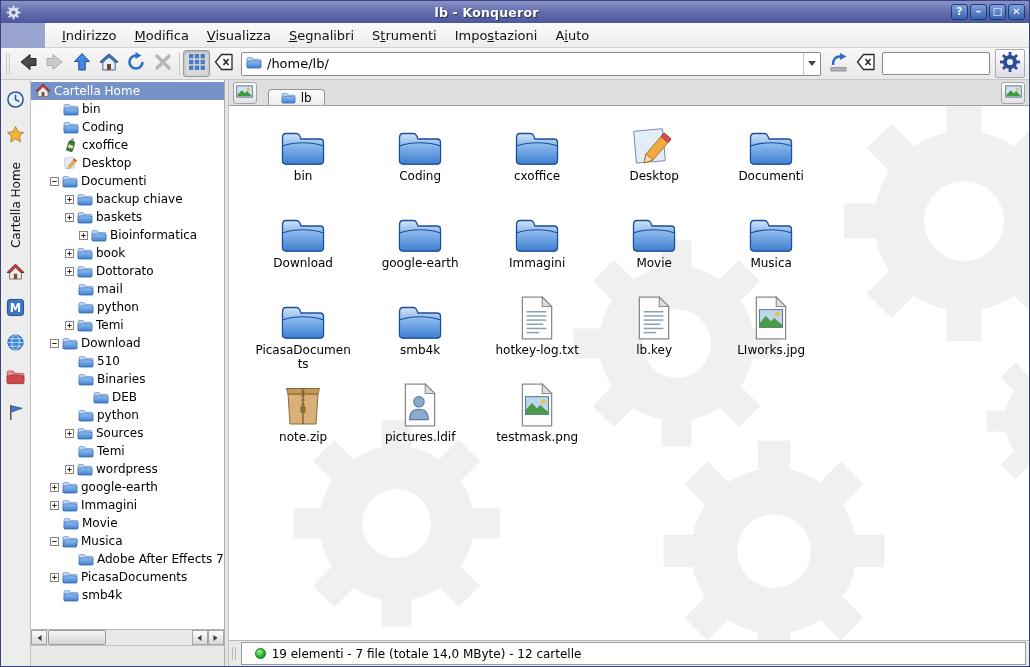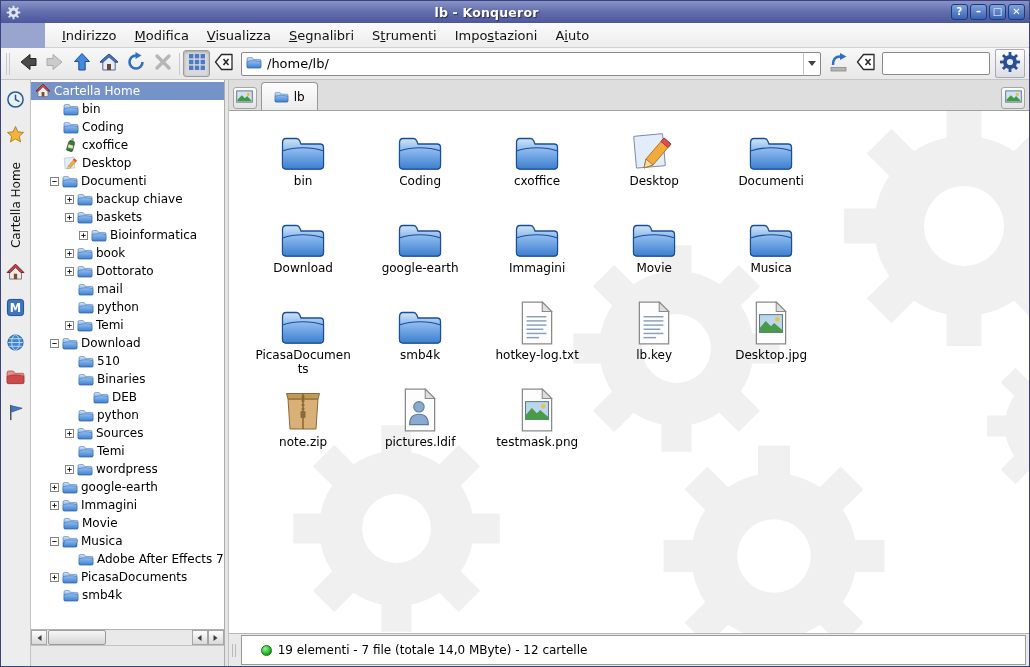--- a/index.html
+++ b/index.html
@@ -68,39 +68,39 @@
   .sb-track { flex:1; }
   .tree-filler { flex:0 0 21px; background:#e9e9e9; border-top:1px solid #c2c2c2; }
 
   .splitter { flex:0 0 4px; background:#e4e4e4; border-right:1px solid #c2c2c2; }
 
   .main { flex:1; display:flex; flex-direction:column; min-width:0; }
   .tabbar { flex:0 0 26px; background:#dedede; border-bottom:1px solid #a2a2a2;
             display:flex; align-items:flex-end; padding:2px 2px 0 2px; }
   .tab-corner { width:24px; height:22px; margin:0 2px 1px 2px; border:1px solid #a6a6a6; border-radius:3px;
                 background:linear-gradient(#fdfdfd,#e2e2e2); display:flex; align-items:center; justify-content:center; }
-  .tab { height:28px; display:flex; align-items:center; gap:5px; padding:0 12px;
+  .tab { height:16px; display:flex; align-items:center; gap:5px; padding:0 12px;
          background:linear-gradient(#fdfdfd,#ececec); border:1px solid #979797; border-bottom:none;
-         border-radius:4px 4px 0 0; font-size:12px; margin-left:2px; }
+         border-radius:4px 4px 0 0; font-size:12px; margin-left:9px; }
   .tab-spacer { flex:1; }
 
   .iconview { flex:1; background:#fff; position:relative; overflow:hidden; }
   .wm { position:absolute; pointer-events:none; }
   .grid { position:relative; display:flex; flex-wrap:wrap; width:712px; padding:14px 0 0 16px; }
   .cell { width:117px; min-height:84px; display:flex; flex-direction:column; align-items:center; margin-bottom:3px; }
   .cell .ic { height:47px; display:flex; align-items:flex-end; justify-content:center; }
   .cell .lbl { margin-top:3px; font-size:12px; text-align:center; max-width:97px;
                line-height:1.15; word-break:break-all; color:#000; }
 
   .statusbar { flex:0 0 21px; background:#e9e9e9; border-top:1px solid #b8b8b8;
                display:flex; align-items:center; padding:1px 3px; }
   .st-grip { width:6px; height:13px; margin-right:3px;
              background:repeating-linear-gradient(90deg,#b8b8b8 0 1px,transparent 1px 3px); }
-  .st-field { flex:1; height:30px; background:#fff; border:1px solid #9a9a9a;
-              display:flex; align-items:center; padding-left:17px; font-size:12px; }
+  .st-field { flex:1; height:23px; background:#fff; border:1px solid #9a9a9a;
+              display:flex; align-items:center; padding-left:11px; font-size:12px; }
   .led { width:11px; height:11px; border-radius:50%; margin:0 6px 0 2px; flex:0 0 auto;
          background:radial-gradient(circle at 35% 30%,#9af09a,#17a617 70%); border:1px solid #0b7a0b; }
 </style>
 </head>
 <body>
 
 <svg width="0" height="0" style="position:absolute">
   <defs>
     <linearGradient id="gFold" x1="0" y1="0" x2="0" y2="1">
       <stop offset="0" stop-color="#d2e4f8"></stop>
@@ -902,21 +902,21 @@
             <div class="cell">
               <div class="ic">
                 <svg width="38" height="46" viewBox="0 0 36 44">
                   <path d="M4 2 L23 2 L32 11 L32 42 L4 42 Z" fill="#fdfdfd" stroke="#8a8a8a" stroke-width="1.2"></path>
                   <path d="M23 2 L23 11 L32 11 Z" fill="#dedede" stroke="#8a8a8a"></path>
                   <rect x="7" y="14" width="22" height="17" fill="#bcd6ec" stroke="#5a7a9a"></rect>
                   <path d="M7 27 L13 20 L18 25 L21 22 L29 29 L29 31 L7 31 Z" fill="#4a9a4a"></path>
                   <circle cx="24" cy="18.5" r="2.2" fill="#f0c040"></circle>
                 </svg>
               </div>
-              <div class="lbl">Desktop.jpg</div>
+              <div class="lbl">LIworks.jpg</div>
             </div>
             <div class="cell">
               <div class="ic">
                 <svg width="44" height="44" viewBox="0 0 44 44">
                   <path d="M7 10 L37 10 L35 40 L9 40 Z" fill="#d8b078" stroke="#8a6a3a"></path>
                   <path d="M7 10 L37 10 L38.5 4.5 L5.5 4.5 Z" fill="#c09858" stroke="#8a6a3a"></path>
                   <line x1="22" y1="5" x2="22" y2="40" stroke="#7a5a2a" stroke-width="1.3"></line>
                   <g stroke="#7a5a2a" stroke-width="0.9">
                     <line x1="20.3" y1="8" x2="23.7" y2="8"></line>
                     <line x1="20.3" y1="12" x2="23.7" y2="12"></line>

